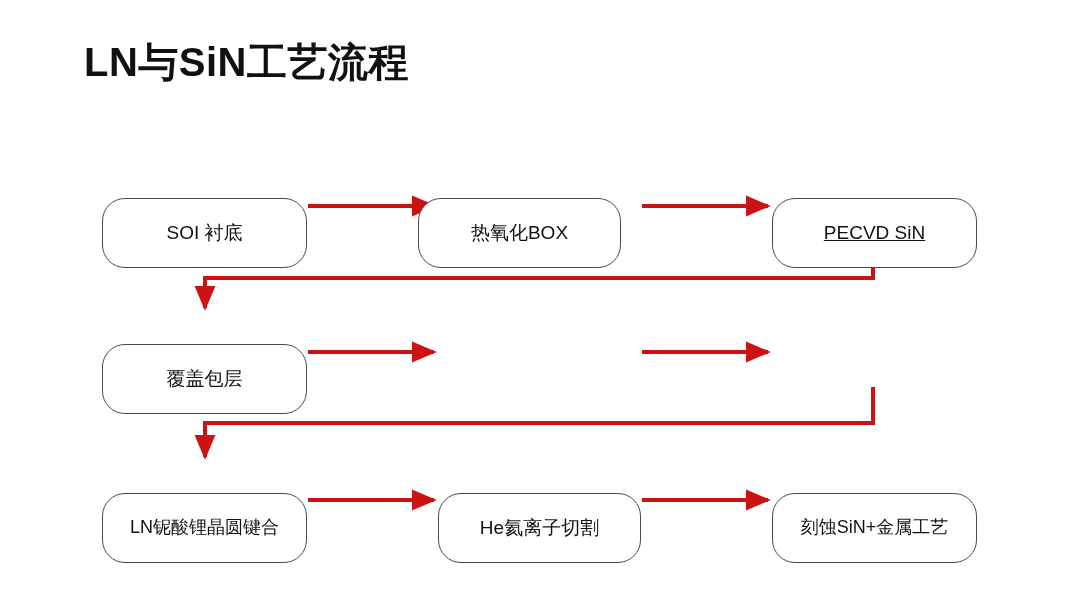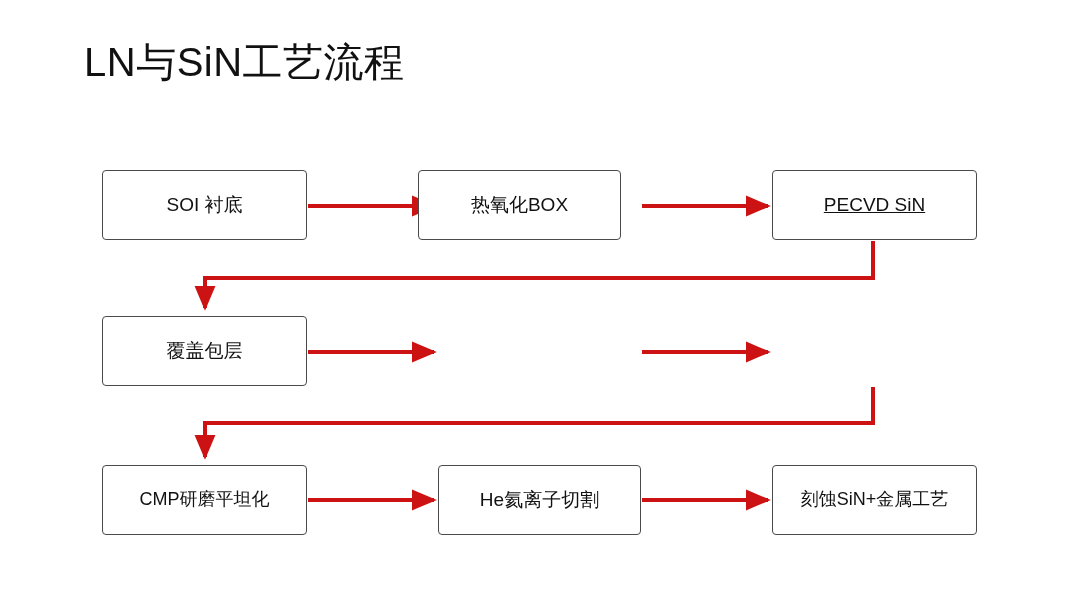--- a/index.html
+++ b/index.html
@@ -13,40 +13,41 @@
     height: 607px;
     background: #ffffff;
     overflow: hidden;
     font-family: "Liberation Sans", "DejaVu Sans", sans-serif;
   }
   #page-title {
     position: absolute;
     left: 84px;
     top: 36px;
     font-size: 40px;
-    font-weight: normal;
+    font-weight: bold;
     color: #111111;
     letter-spacing: 0.5px;
     white-space: nowrap;
     line-height: 52px;
   }
   .flow-node {
     position: absolute;
     box-sizing: border-box;
     background: #ffffff;
     border: 1.6px solid #4a4a4a;
-    border-radius: 4px;
+    border-radius: 23px;
     display: flex;
     align-items: center;
     justify-content: center;
     color: #111111;
     font-size: 19px;
     line-height: 1.2;
     white-space: nowrap;
     text-align: center;
+    margin-top: 28px;
   }
   .flow-node.small-text { font-size: 18px; }
   #edge-layer {
     position: absolute;
     left: 0;
     top: 0;
     width: 1080px;
     height: 607px;
     pointer-events: none;
   }
@@ -82,19 +83,19 @@
   <div class="flow-node" style="left:102px; top:170px; width:205px; height:70px;">SOI 衬底</div>
 
   <div class="flow-node" style="left:418px; top:170px; width:203px; height:70px;">热氧化BOX</div>
 
   <div class="flow-node" style="left:772px; top:170px; width:205px; height:70px;text-decoration:underline;">PECVD SiN</div>
 
   <div class="flow-node" style="left:102px; top:316px; width:205px; height:70px;">覆盖包层</div>
 
 
 
-  <div class="flow-node small-text" style="left:102px; top:465px; width:205px; height:70px;">CMP研磨平坦化</div>
+  <div class="flow-node small-text" style="left:102px; top:465px; width:205px; height:70px;">LN铌酸锂晶圆键合</div>
 
   <div class="flow-node" style="left:438px; top:465px; width:203px; height:70px;">He氦离子切割</div>
 
   <div class="flow-node small-text" style="left:772px; top:465px; width:205px; height:70px;">刻蚀SiN+金属工艺</div>
 
 </div>
 
 </body></html>

